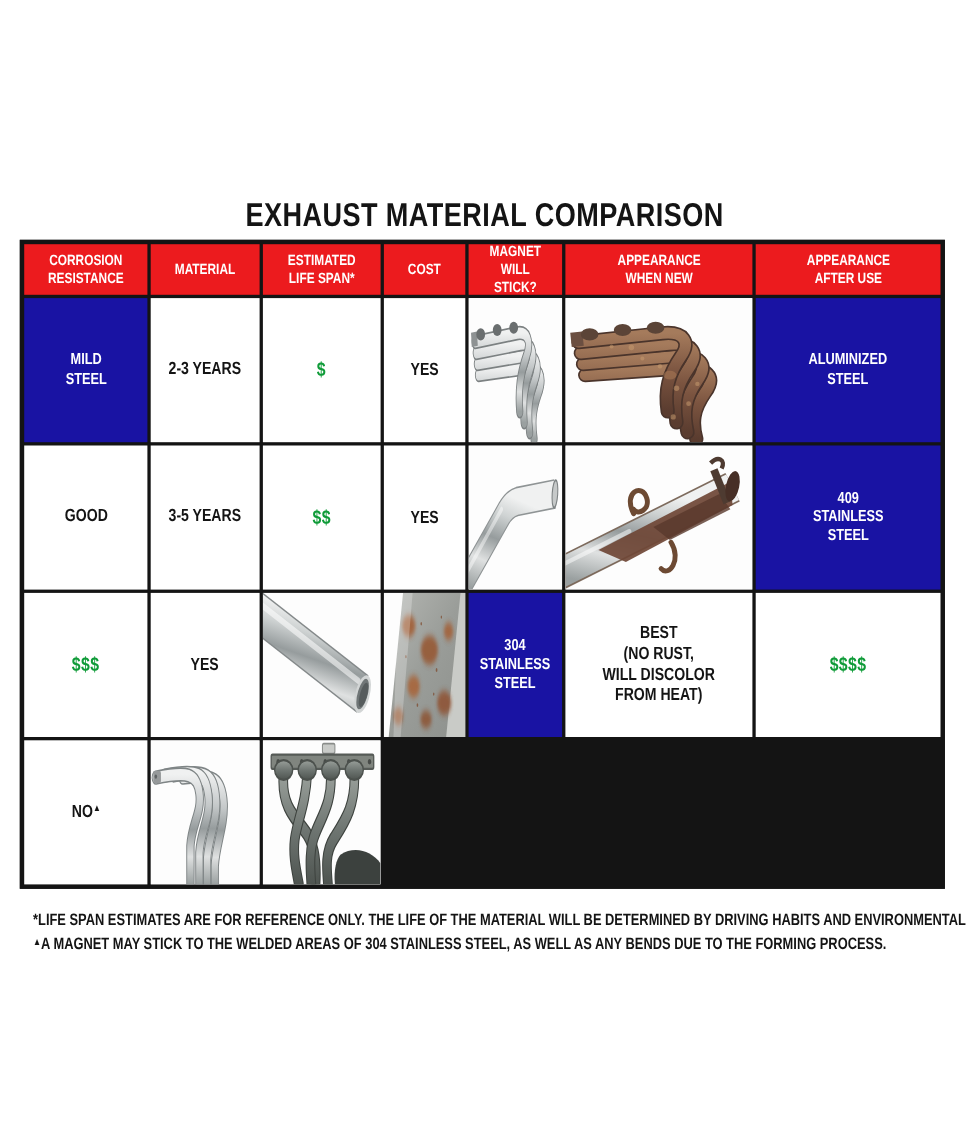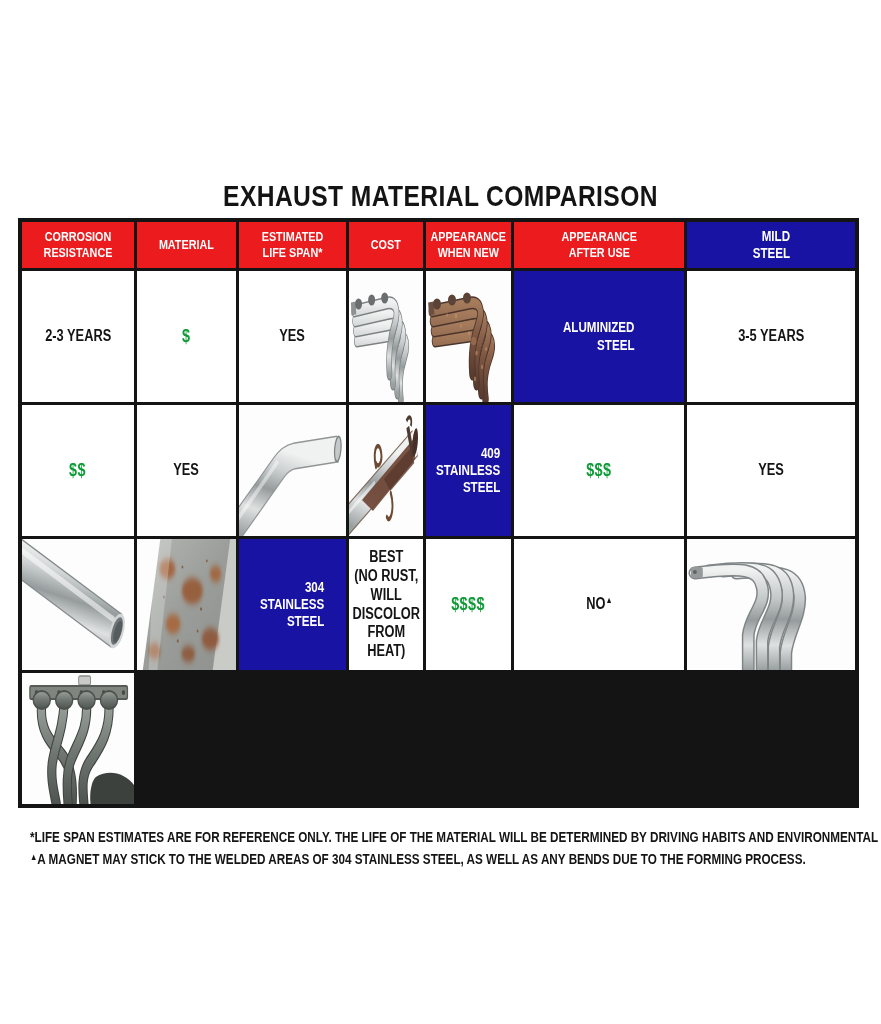--- a/index.html
+++ b/index.html
@@ -23,21 +23,21 @@
     display:grid;
     grid-template-columns:112px 99px 107px 74px 85px 170px 168px;
     grid-template-rows:46px 131px 131px 131px 131px;
     gap:3px; background:#141414; border:4px solid #141414;
   }
   .cell {
     display:flex; align-items:center; justify-content:center;
     background:#ffffff; text-align:center; overflow:hidden;
   }
   .th   { background:#EC1B1E; color:#ffffff; font-size:13.5px; }
-  .mat  { background:#1913A3; color:#ffffff; font-size:14.5px;text-align:right; }
+  .mat  { background:#1913A3; color:#ffffff; font-size:14.5px; }
   .td   { font-size:16px; }
   .cost { color:#0F9B38; font-size:18px; letter-spacing:0.5px; }
   .cond { display:inline-block; transform:scaleX(0.8); transform-origin:center; white-space:pre-line; line-height:1.18; }
   .sup-tri { font-size:9px; vertical-align:6px; }
 
   .photo { padding:0; background:#fdfdfd; }
   .photo svg { display:block; width:100%; height:100%; }
 
   .footnotes { position:absolute; top:827px; left:30px; width:840px; }
   .fn {
@@ -99,20 +99,24 @@
       </div>
     <div class="cell th">
         <span class="cond">MATERIAL</span>
       </div>
     <div class="cell th">
         <span class="cond">ESTIMATED
 LIFE SPAN*</span>
       </div>
     <div class="cell th">
         <span class="cond">COST</span>
+      </div>
+    <div class="cell th">
+        <span class="cond">MAGNET
+WILL STICK?</span>
       </div>
     <div class="cell th">
         <span class="cond">APPEARANCE
 WHEN NEW</span>
       </div>
     <div class="cell th">
         <span class="cond">APPEARANCE
 AFTER USE</span>
       </div>
 
@@ -175,20 +179,23 @@
         <rect x="5" y="31" width="11" height="13" fill="#6b4f41" transform="rotate(-6 10 37)"></rect>
         <ellipse cx="22" cy="33" rx="8" ry="5.5" fill="#5b4437"></ellipse>
         <ellipse cx="52" cy="29" rx="8" ry="5.5" fill="#5b4437"></ellipse>
         <ellipse cx="82" cy="27" rx="8" ry="5.5" fill="#5b4437"></ellipse>
       </svg>
     </div>
 
     <div class="cell mat">
         <span class="cond">ALUMINIZED
 STEEL</span>
+      </div>
+    <div class="cell td">
+        <span class="cond">GOOD</span>
       </div>
     <div class="cell td">
         <span class="cond">3-5 YEARS</span>
       </div>
     <div class="cell cost">
         <span class="cond">$$</span>
       </div>
     <div class="cell td">
         <span class="cond"><span>YES</span><span class="sup-tri"></span></span>
       </div>

